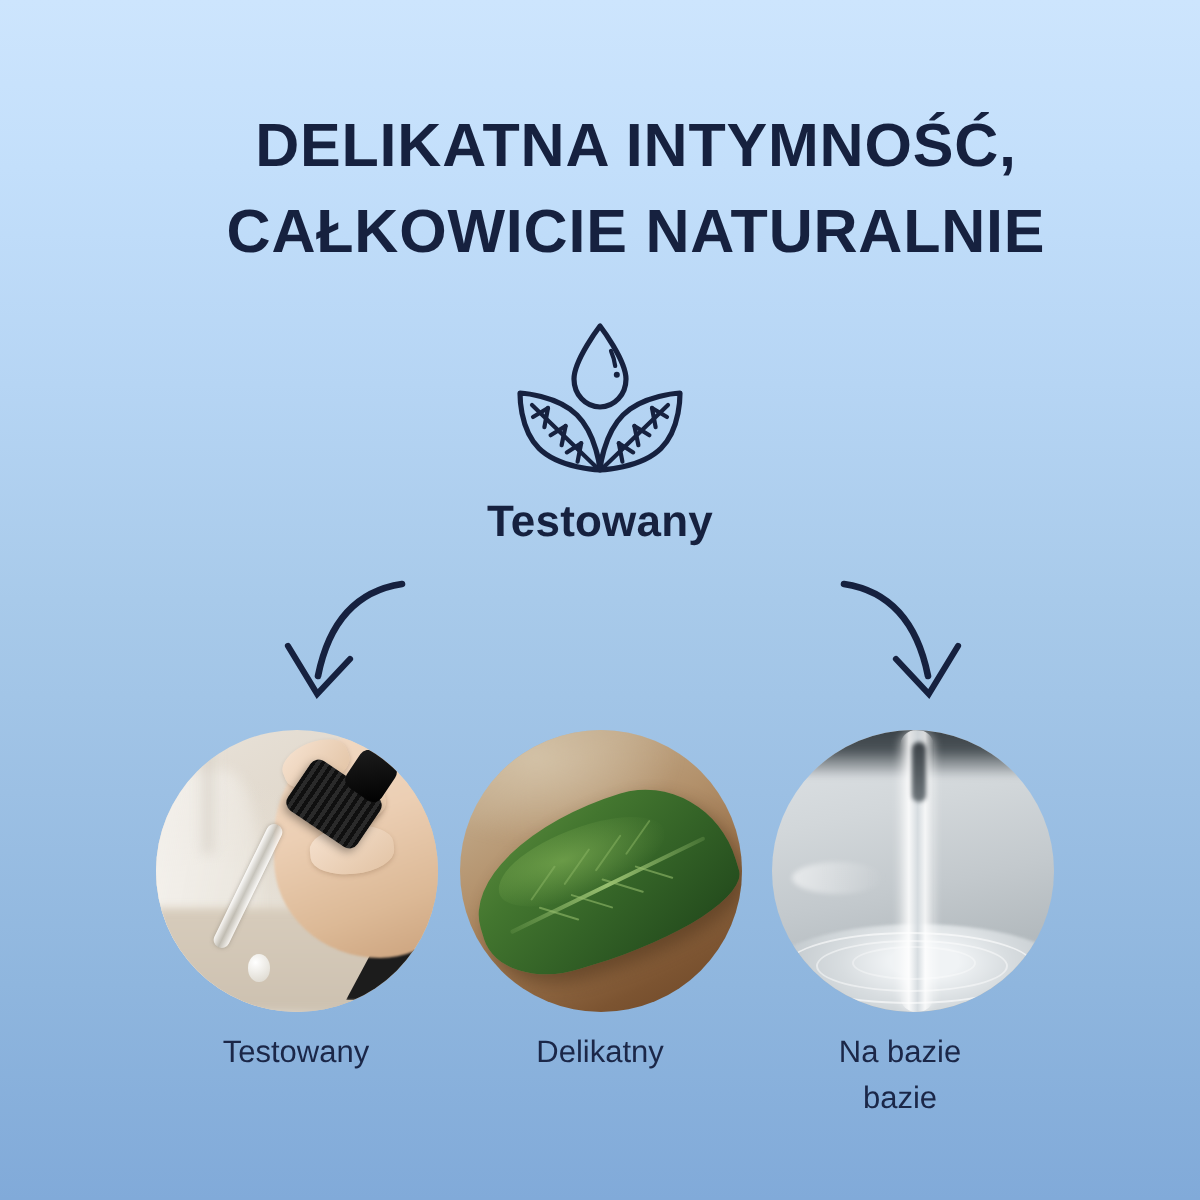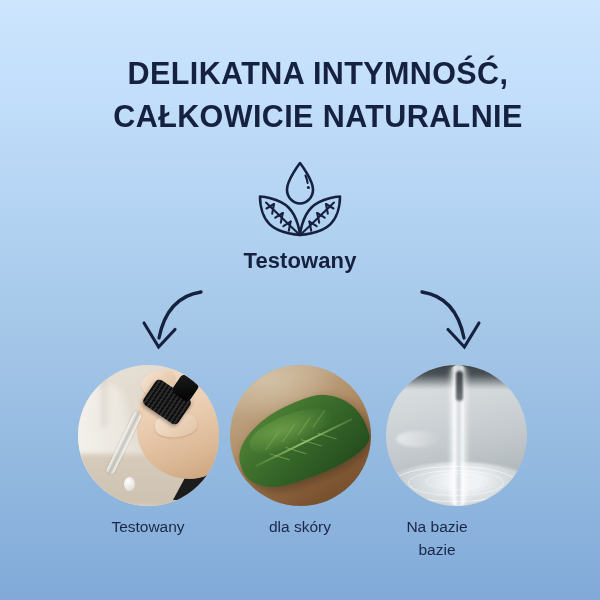--- a/index.html
+++ b/index.html
@@ -263,21 +263,21 @@
     text-align:center;
     color:#1b2748;
     font-size:15.5px;
     font-weight:normal;
     line-height:1.46;
     width:210px;
   }
   .caption .cap-line{ display:block; white-space:nowrap; }
   #caption-1{ left:43px;  }
   #caption-2{ left:195px; }
-  #caption-3{ left:332px; }
+  #caption-3{ left:345px; }
 </style>
 </head>
 <body>
 
 <div id="poster">
 
   <div id="headline">
     <span class="hl-line">DELIKATNA INTYMNOŚĆ,</span>
     <span class="hl-line">CAŁKOWICIE NATURALNIE</span>
   </div>
@@ -377,21 +377,21 @@
       <div class="c3-ripple c3-r2"></div>
       <div class="c3-ripple c3-r3"></div>
     </div>
   </div>
 
   <div class="caption" id="caption-1">
     <span class="cap-line">Testowany</span>
   </div>
 
   <div class="caption" id="caption-2">
-    <span class="cap-line">dla skóry</span>
+    <span class="cap-line">Delikatny</span>
   </div>
 
   <div class="caption" id="caption-3">
     <span class="cap-line">Na bazie</span>
     <span class="cap-line">bazie</span>
   </div>
 
 </div>
 
 </body></html>

